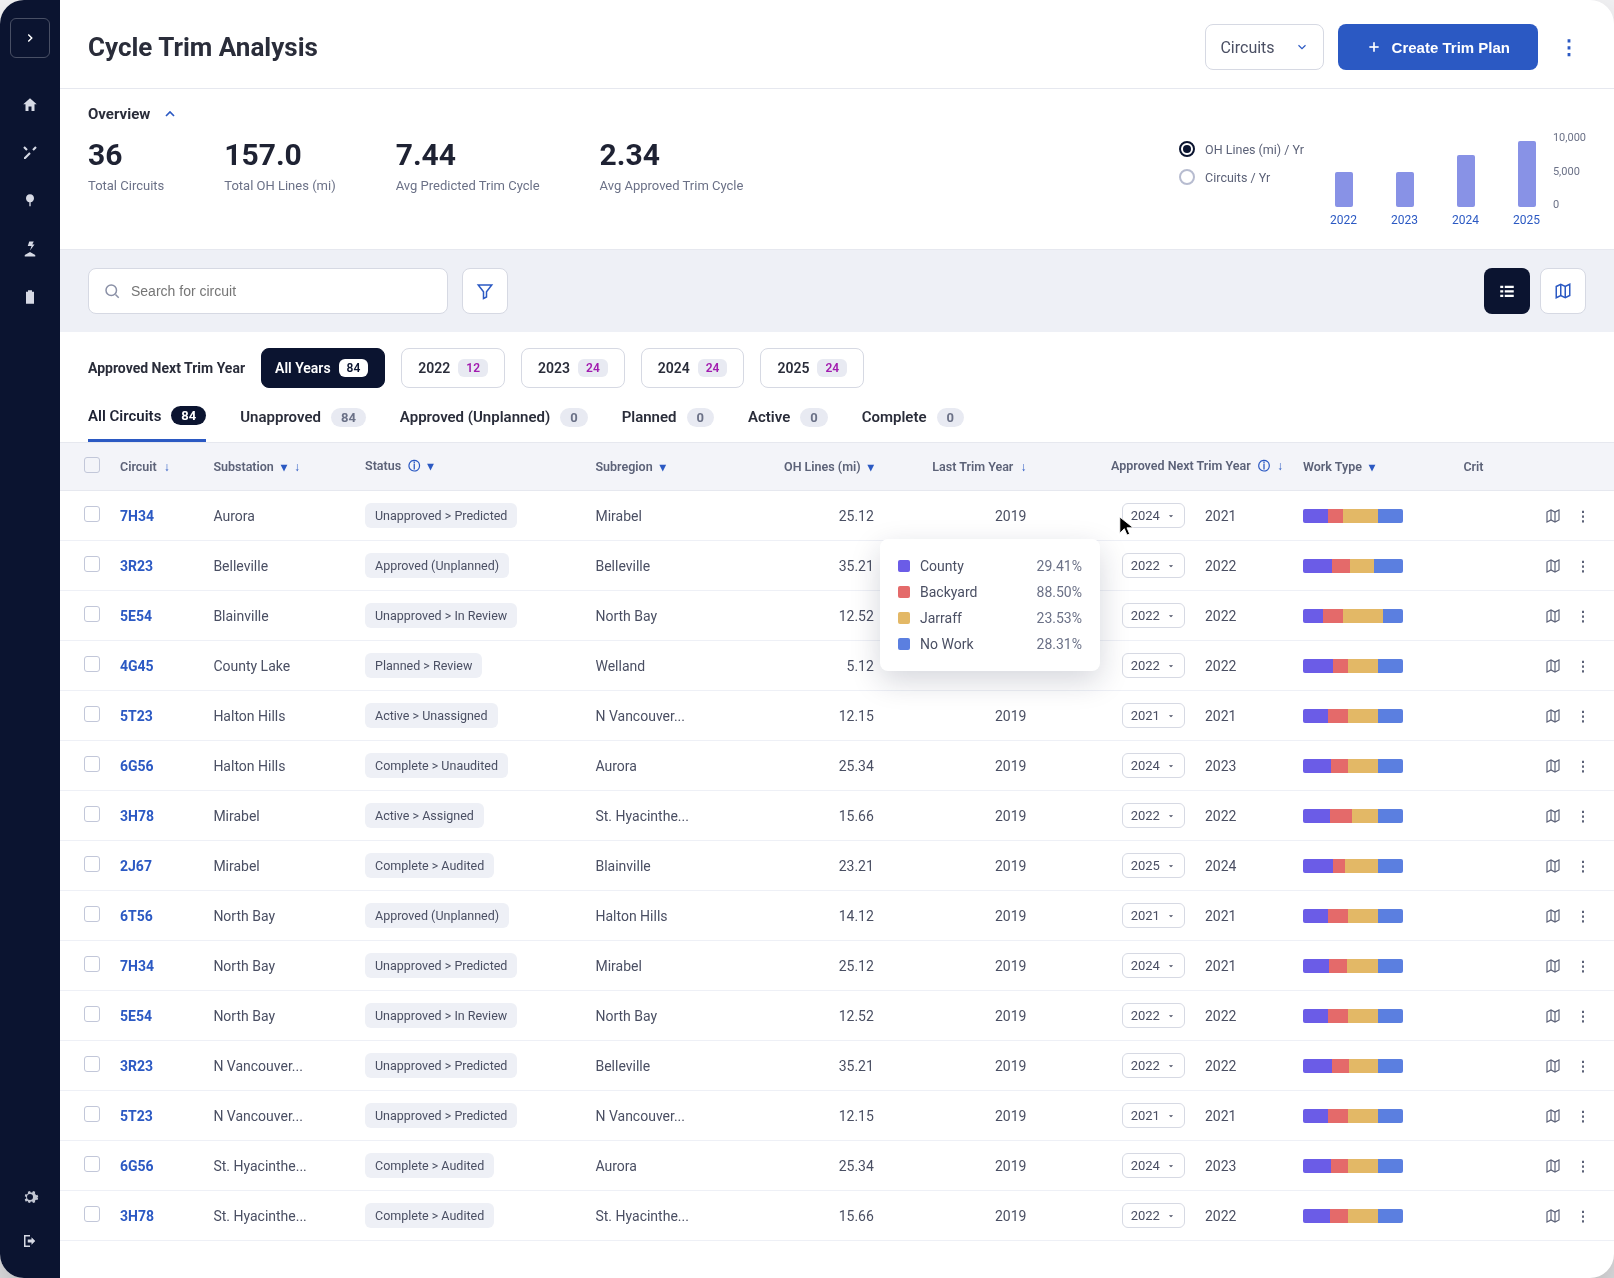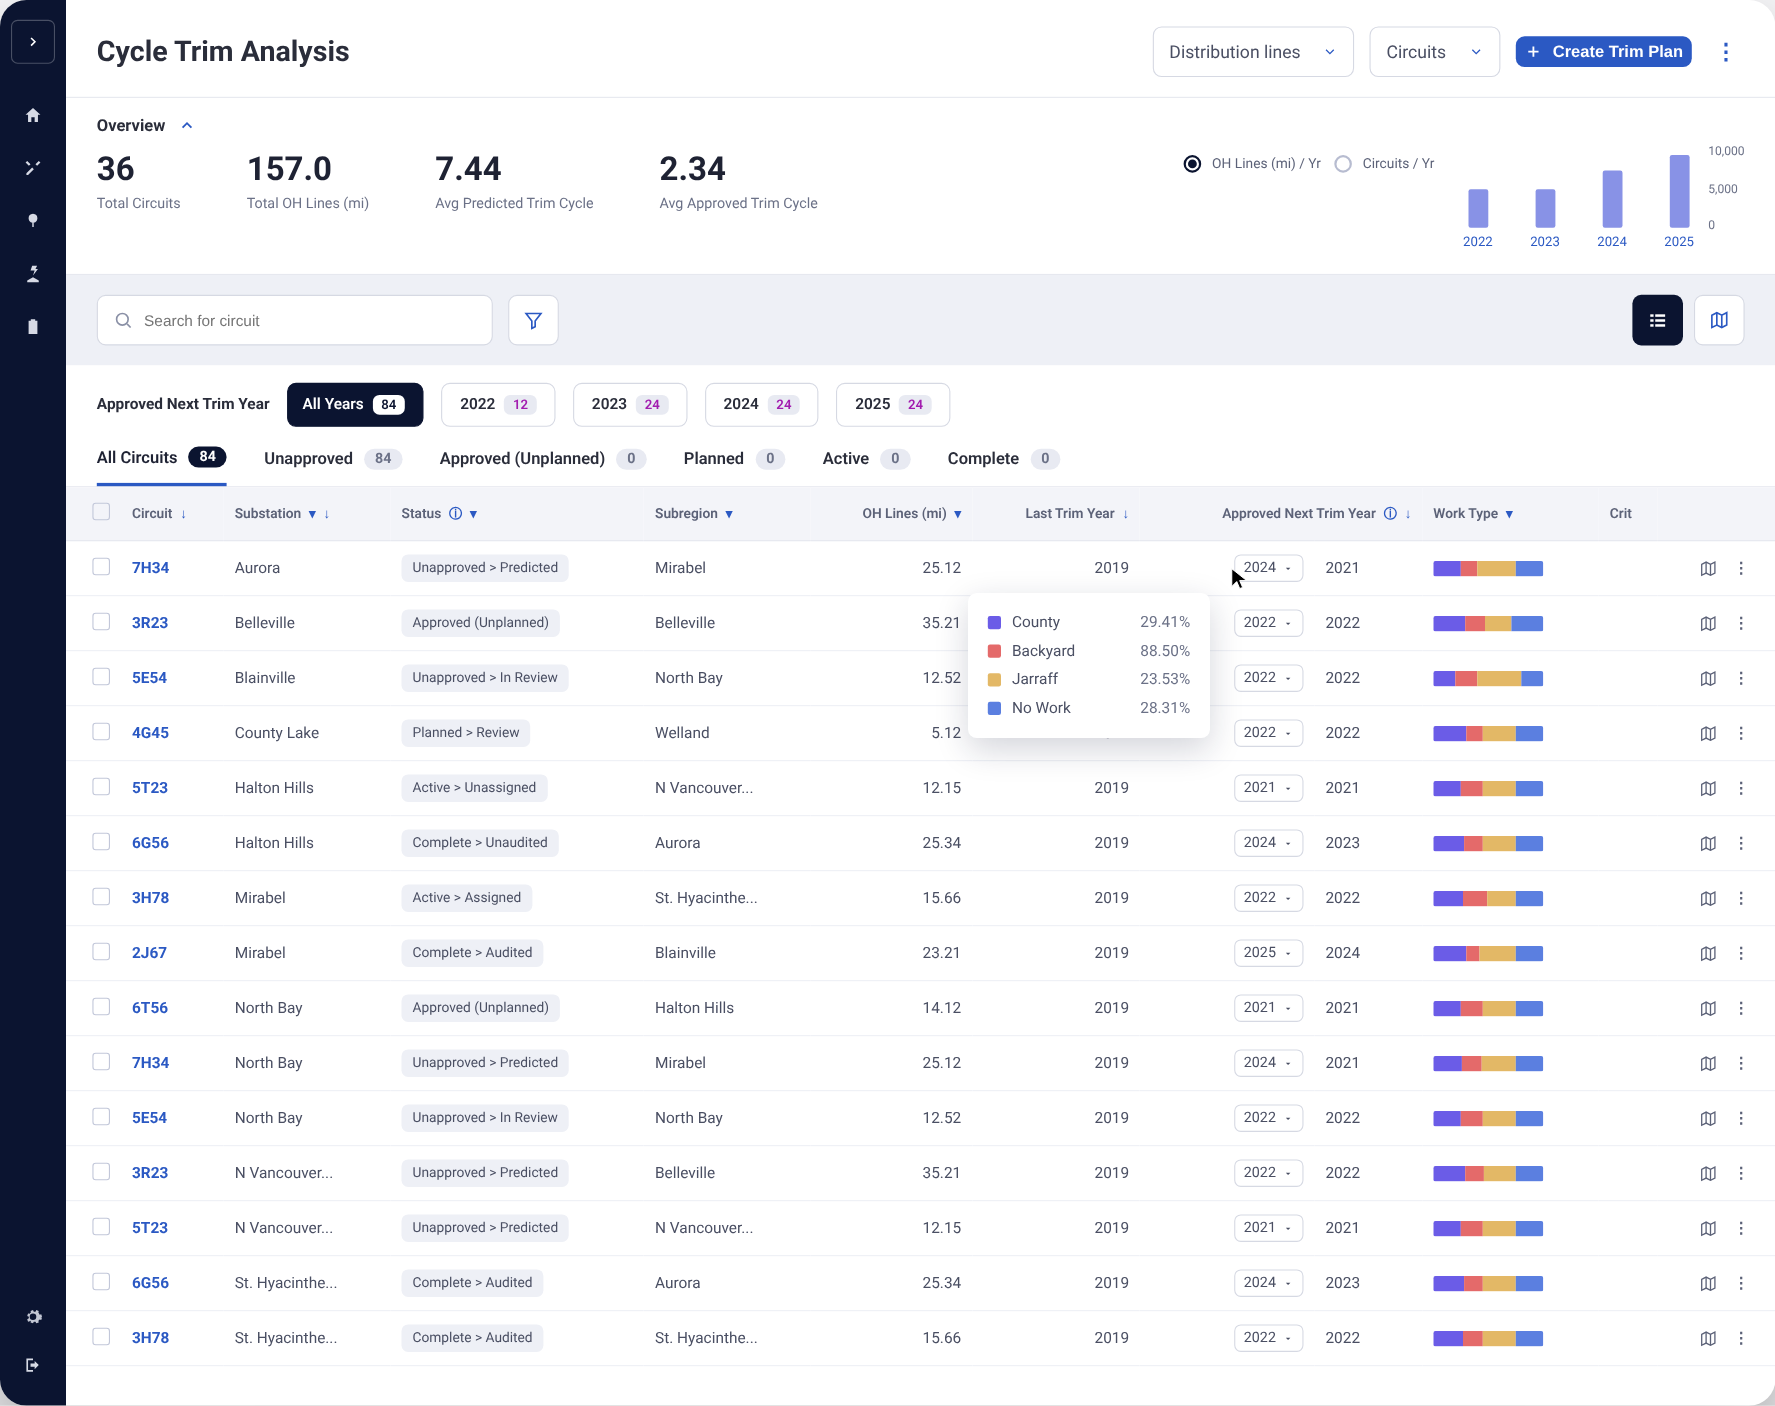--- a/index.html
+++ b/index.html
@@ -10,31 +10,31 @@
   .rail .nav { display:flex; flex-direction:column; gap:30px; align-items:center; margin-top: 10px;}
   .rail .nav span { color: #d7dae5; cursor: pointer; }
   .rail .spacer { flex:1; }
   .rail .foot { display:flex; flex-direction:column; gap:26px; align-items:center; padding-bottom: 28px;}
   .rail .foot span { color:#d7dae5; cursor:pointer; }
   .main { flex:1; display:flex; flex-direction:column; min-width:0; }
   .topbar { display:flex; align-items:center; padding: 24px 28px 18px 28px; gap: 14px; border-bottom: 1px solid #e6e8ef; }
   .page-title { font-size: 26px; font-weight: 700; color:#2a2d3a; flex:1;}
   .select { height: 46px; border:1px solid #d6d9e3; border-radius: 8px; padding: 0 14px; display:flex; align-items:center; gap: 20px; color:#4a4f63; background:#fff; cursor:pointer; }
   .select .cd { color:#2b59c3; }
-  .btn-primary { height: 28px; background:#2b59c3; color:#fff; border:none; border-radius: 8px; padding: 0 8px; display:flex; align-items:center; gap:10px; font-size: 15px; font-weight:600; cursor:pointer; }
+  .btn-primary { height: 46px; background:#2b59c3; color:#fff; border:none; border-radius: 8px; padding: 0 28px; display:flex; align-items:center; gap:10px; font-size: 15px; font-weight:600; cursor:pointer; }
   .kebab { width: 34px; height: 46px; display:flex; align-items:center; justify-content:center; color:#2b59c3; cursor:pointer; font-size: 20px; font-weight: bold;}
   .overview-wrap { padding: 16px 28px 22px 28px; border-bottom: 1px solid #e6e8ef; }
   .overview-head { display:flex; align-items:center; gap:12px; font-weight:700; color:#2a2d3a; font-size:15px; margin-bottom: 14px; cursor:pointer;}
   .overview-head .up { color:#2b59c3; }
   .overview-body { display:flex; align-items:flex-start; gap: 40px; }
   .metrics { display:flex; gap: 60px; }
   .metric-val { font-size: 30px; font-weight: 700; color:#1e2233; }
   .metric-lbl { font-size: 13px; color:#6b7187; margin-top: 6px; }
   .legend-chart { display:flex; align-items:flex-start; gap: 26px; margin-left:auto; }
-  .legend { display:flex; flex-direction:row; gap:12px; font-size:12.5px; color:#5c6278; padding-top: 4px;}
+  .legend { display:flex; flex-direction:column; gap:12px; font-size:12.5px; color:#5c6278; padding-top: 4px;}
   .legend-row { display:flex; align-items:center; gap:10px; cursor: default;}
   .radio { width:16px; height:16px; border:2px solid #0b1430; border-radius:50%; display:inline-flex; align-items:center; justify-content:center;}
   .radio.filled::after { content:""; width:8px; height:8px; background:#0b1430; border-radius:50%;}
   .radio.off { border-color:#b7bcd0; }
   .chart { display:flex; align-items:flex-end; gap: 34px; height: 90px; position:relative; padding-right: 46px;}
   .chart-col { display:flex; flex-direction:column; align-items:center; gap:6px;}
   .bar { width: 18px; background:#8892e6; border-radius: 2px;}
   .chart-year { font-size:12px; color:#2b59c3; }
   .yaxis { position:absolute; right:0; top:-6px; bottom:16px; display:flex; flex-direction:column; justify-content:space-between; font-size:11px; color:#6b7187; text-align:left;}
   .searchrow { padding: 18px 28px; background:#eef0f6; display:flex; align-items:center; gap:14px; }
@@ -130,28 +130,20 @@
             <path d="M4 4h8v2H6v12h6v2H4zM14 7l5 5-5 5v-3H9v-4h5z"></path>
           </svg>
         </span>
     </div>
   </div>
 
   <div class="main">
     <div class="topbar">
       <div class="page-title">Cycle Trim Analysis</div>
       <div class="select">
-        <span>Distribution lines</span>
-        <span class="cd">
-            <svg width="14" height="14" viewBox="0 0 24 24" fill="none" stroke="currentColor" stroke-width="2">
-              <polyline points="6 9 12 15 18 9"></polyline>
-            </svg>
-          </span>
-      </div>
-      <div class="select">
         <span>Circuits</span>
         <span class="cd">
             <svg width="14" height="14" viewBox="0 0 24 24" fill="none" stroke="currentColor" stroke-width="2">
               <polyline points="6 9 12 15 18 9"></polyline>
             </svg>
           </span>
       </div>
       <button class="btn-primary">
         <span>
             <svg width="16" height="16" viewBox="0 0 24 24" fill="none" stroke="currentColor" stroke-width="2.5">

